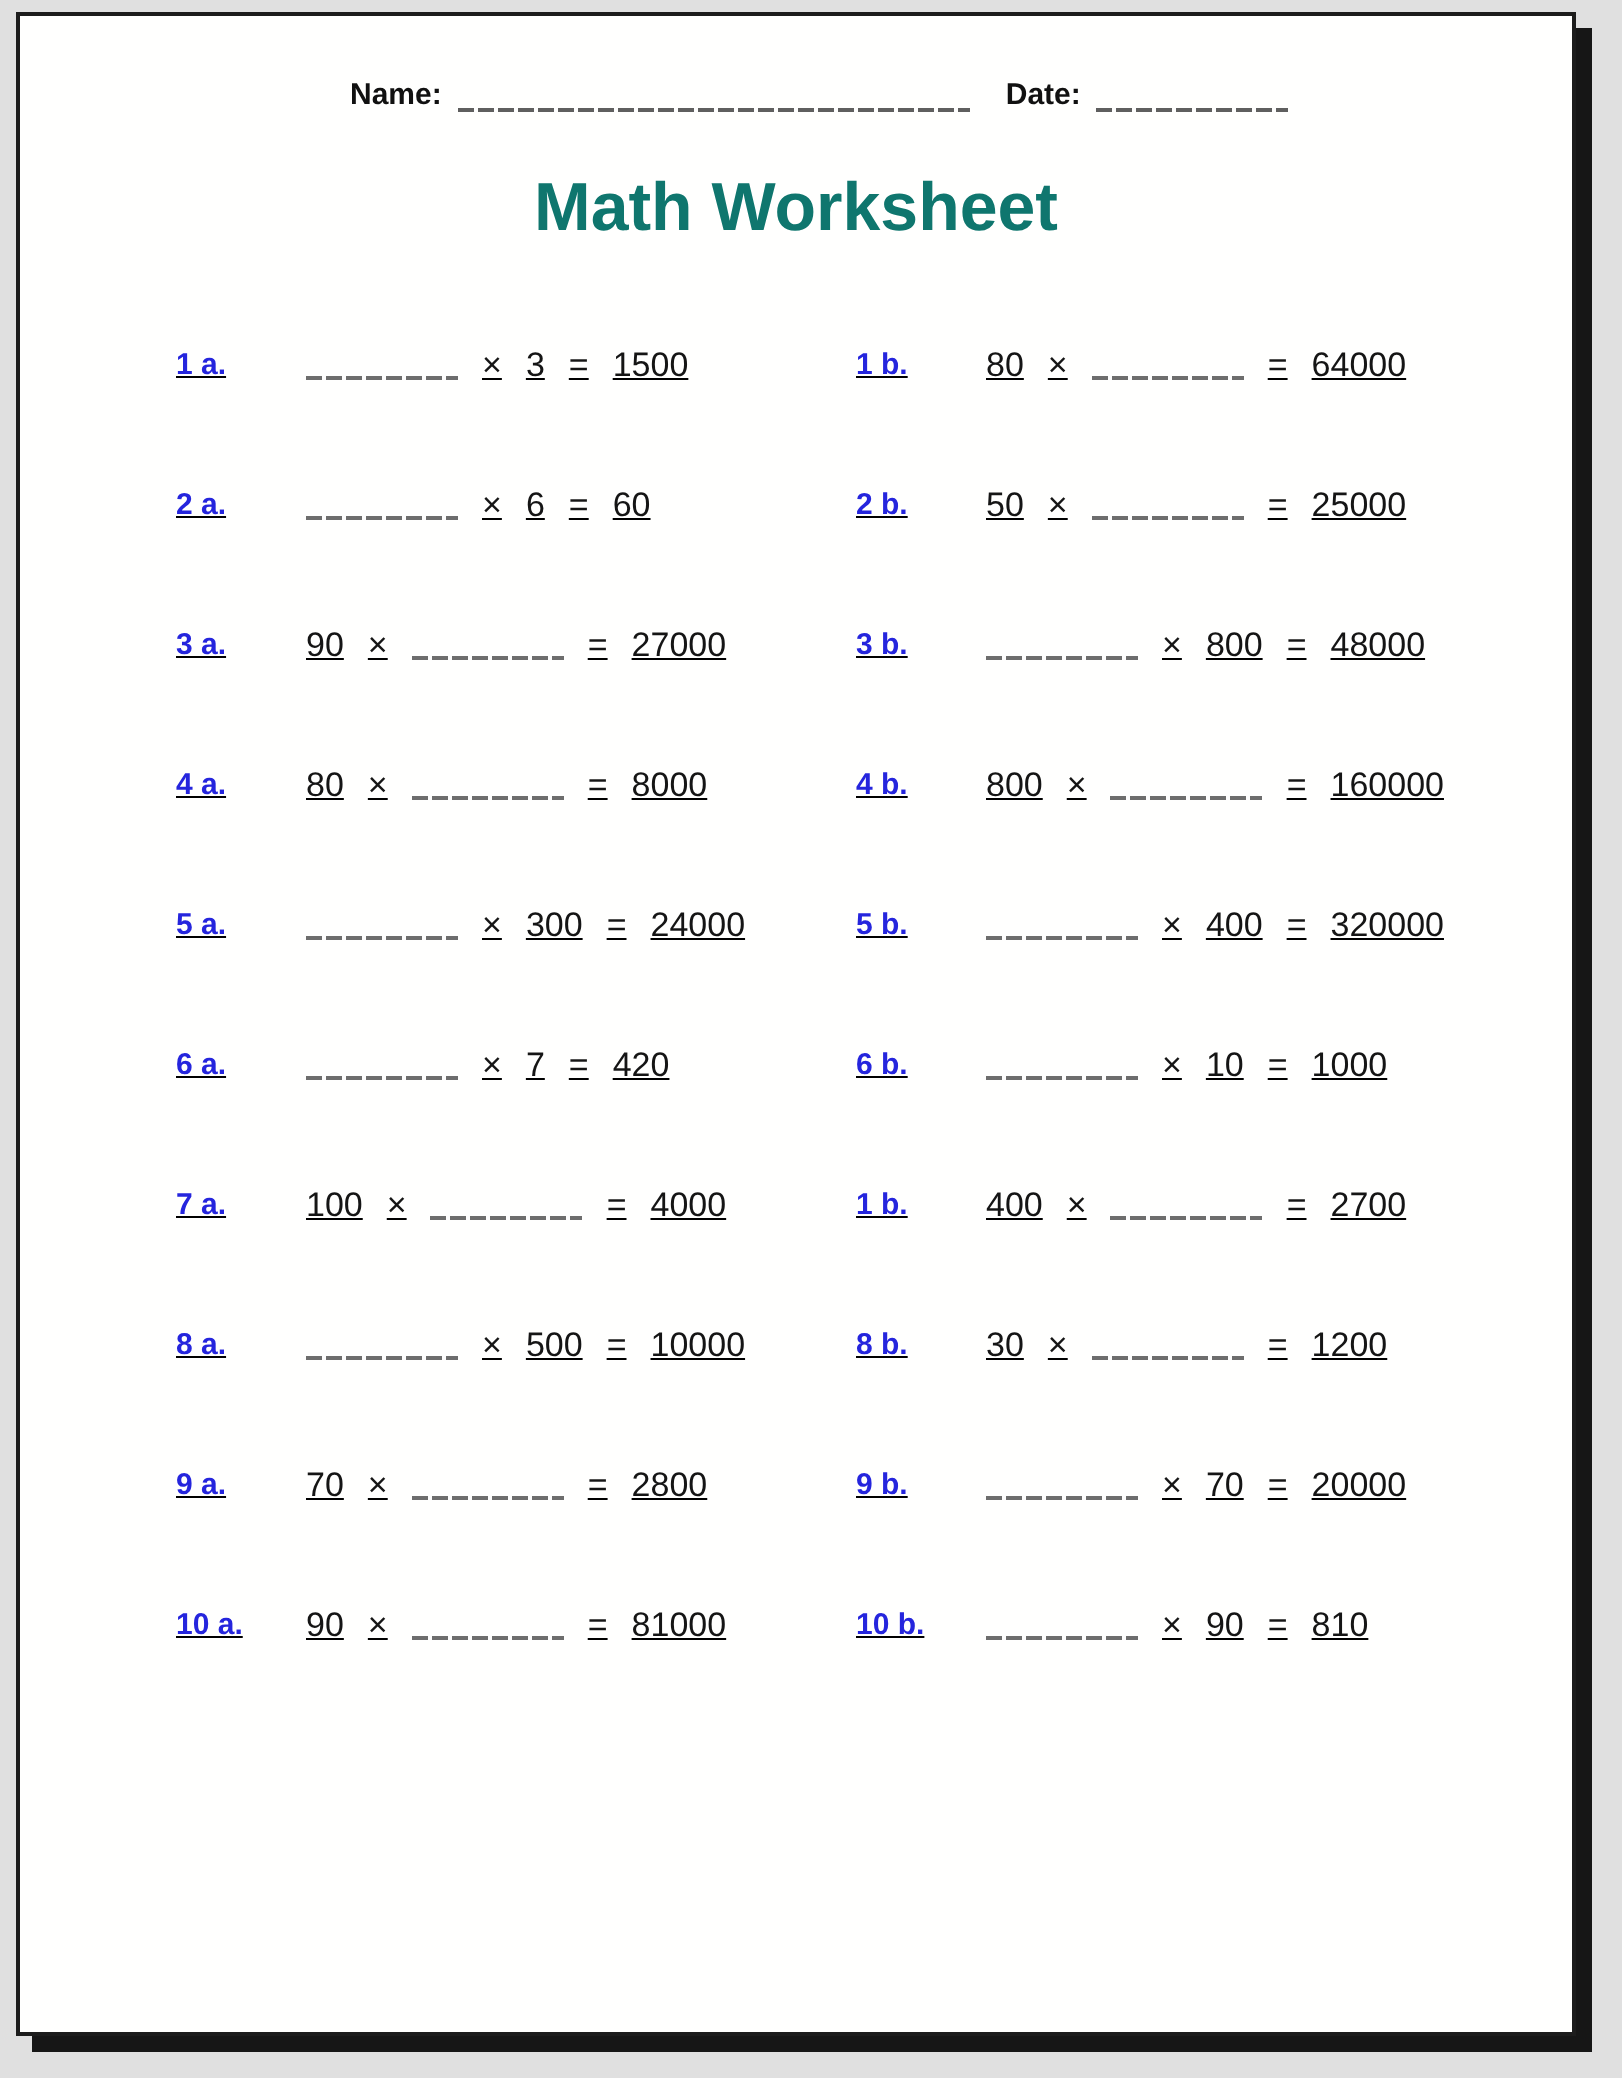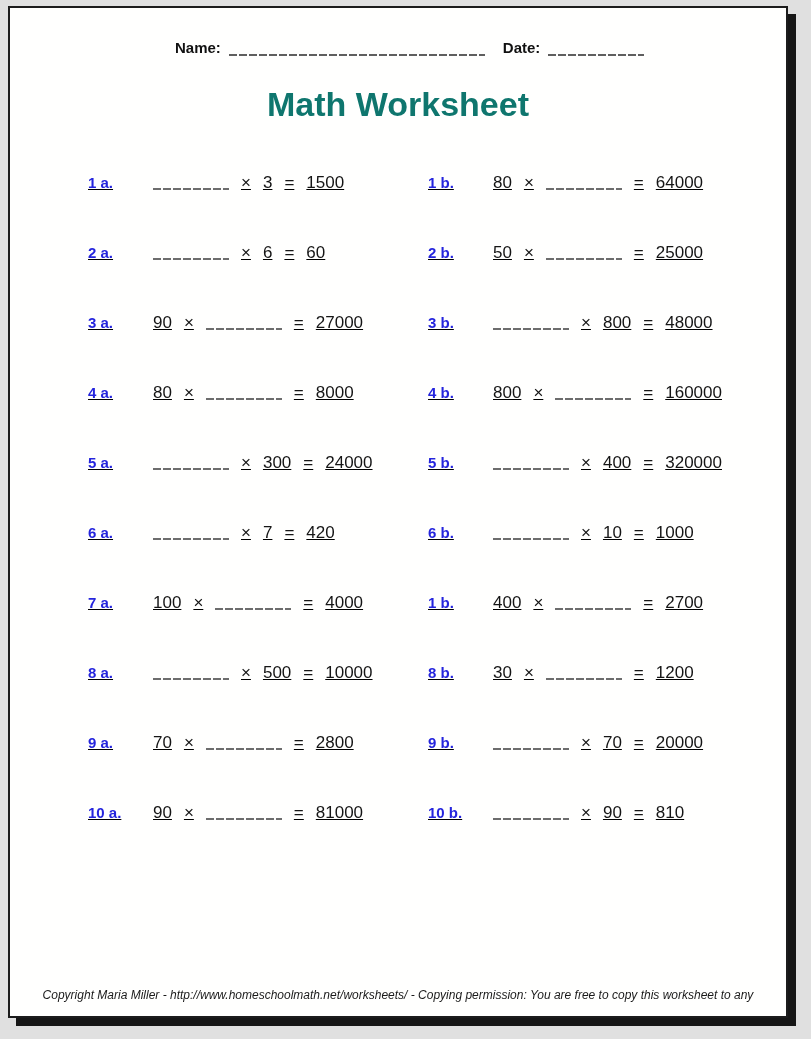--- a/index.html
+++ b/index.html
@@ -329,16 +329,15 @@
         <span class="sym">×</span>
         <span class="factor">90</span>
         <span class="sym">=</span>
         <span class="answer">810</span>
       </span>
     </div>
 
   </div>
 
   <div class="footer">
-    <div class="footer-line">Copyright Maria Miller - http://www.homeschoolmath.net/worksheets/ - Copying permission: You are free to copy this worksheet to any</div>
   </div>
 
 </div>
 
 </body></html>

